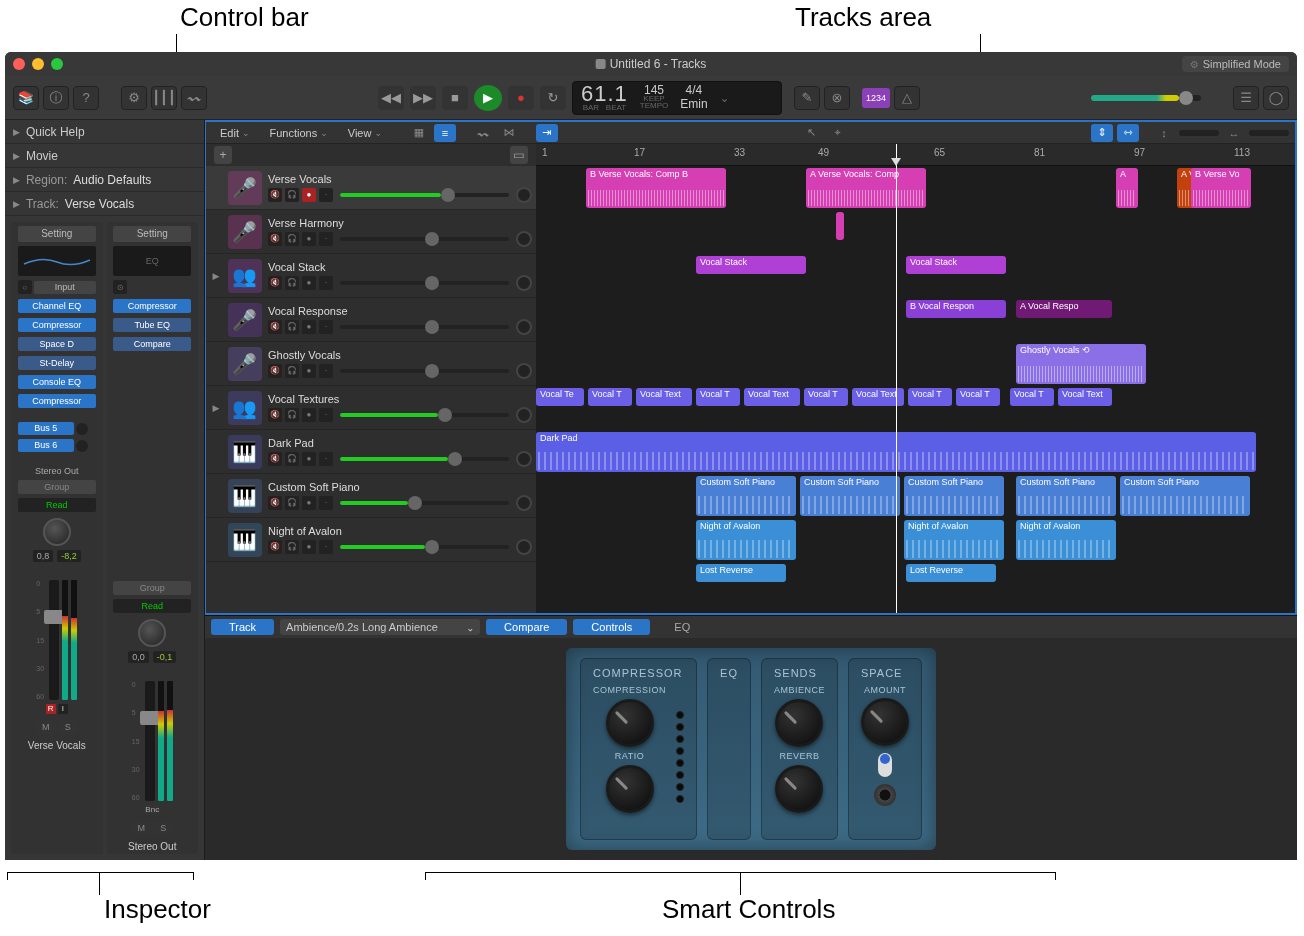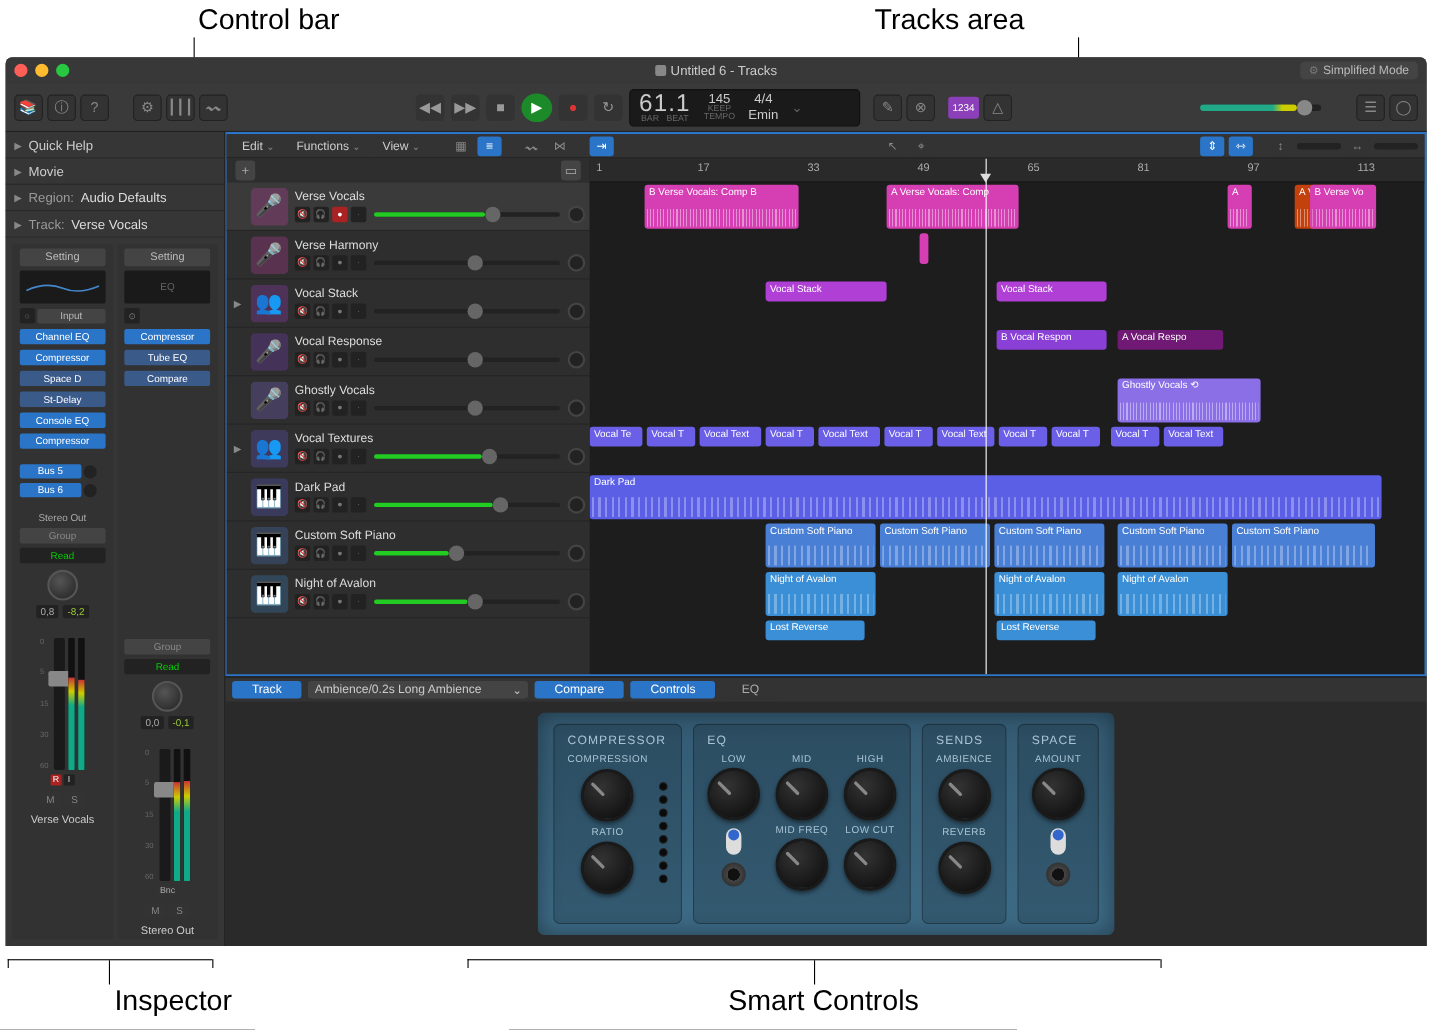--- a/index.html
+++ b/index.html
@@ -561,21 +561,21 @@
       </div>
     </div>
                 </div>
               </div>
           </div>
           <div class="arrange">
             <div class="ruler">
               <span style="left:6px">1</span>
               <span style="left:98px">17</span>
               <span style="left:198px">33</span>
-              <span style="left:298px">49</span>
+              <span style="left:282px">49</span>
               <span style="left:398px">65</span>
               <span style="left:498px">81</span>
               <span style="left:598px">97</span>
               <span style="left:698px">113</span>
             </div>
             <div class="play-head" style="left:360px"></div>
             <div class="lanes" id="lanes">
                 <div class="lane" style="height: 44px;">
                   <div class="region" style="left: 50px; width: 140px; background: rgb(214, 63, 179);">
                     <span class="rlbl">B  Verse Vocals: Comp B</span>
@@ -739,40 +739,20 @@
                     <div class="led"></div>
                   <div class="led"></div>
                     <div class="led"></div>
                     <div class="led"></div>
                     <div class="led"></div>
                 </div>
               </div>
             </div>
             <div class="rack-sec">
               <span class="rack-h">EQ</span>
-              <div class="knob-row">
-                <div class="knob-col">
-                    <span class="knob-lbl">LOW</span>
-                    <div class="knob"></div>
-                    <div class="toggle"></div>
-                    <div class="jack"></div>
-                  </div>
-                <div class="knob-col">
-                    <span class="knob-lbl">MID</span>
-                    <div class="knob"></div>
-                    <span class="knob-lbl">MID FREQ</span>
-                    <div class="knob"></div>
-                  </div>
-                <div class="knob-col">
-                    <span class="knob-lbl">HIGH</span>
-                    <div class="knob"></div>
-                    <span class="knob-lbl">LOW CUT</span>
-                    <div class="knob"></div>
-                  </div>
-              </div>
             </div>
             <div class="rack-sec">
               <span class="rack-h">SENDS</span>
               <div class="knob-col stack">
                   <span class="knob-lbl">AMBIENCE</span>
                   <div class="knob"></div>
                   <span class="knob-lbl">REVERB</span>
                   <div class="knob"></div>
                 </div>
             </div>

